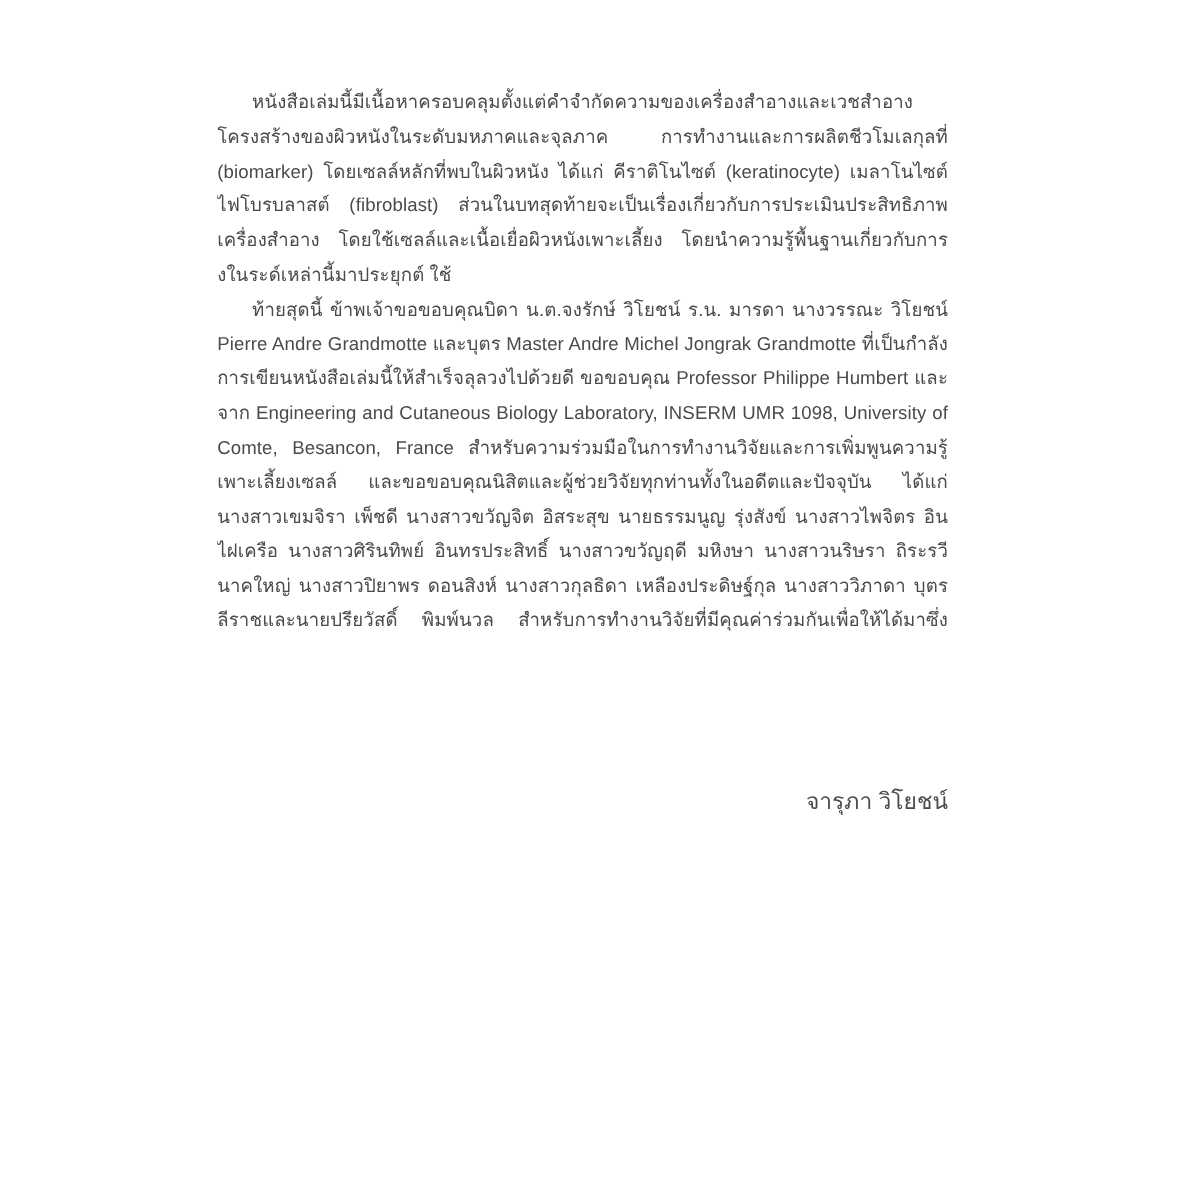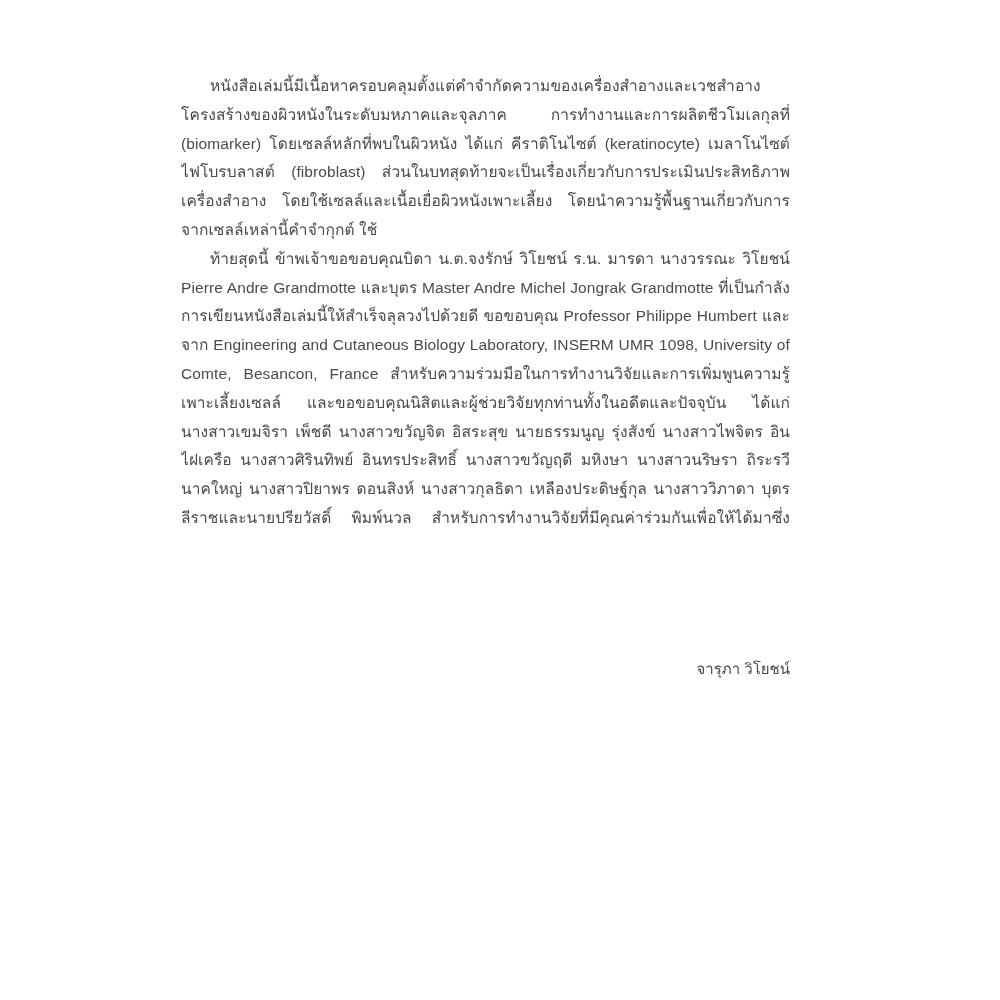--- a/index.html
+++ b/index.html
@@ -45,36 +45,36 @@
   }
   .line.indent {
     text-indent: 29px;
   }
   .signature {
     position: absolute;
     left: 181px;
     top: 655px;
     width: 609px;
     text-align: right;
-    font-size: 15px;
+    font-size: 19px;
     line-height: 28.8px;
   }
 </style>
 </head>
 <body style="background: rgb(255, 255, 255); color: rgb(74, 74, 74);">
 
 <div class="page">
   <div class="textblock" id="body-block">
       <div class="para">
         <div class="line justify indent">หนังสือเล่มนี้มีเนื้อหาครอบคลุมตั้งแต่คำจำกัดความของเครื่องสำอางและเวชสำอาง การอ้างสรรพคุณ</div>
         <div class="line justify">โครงสร้างของผิวหนังในระดับมหภาคและจุลภาค การทำงานและการผลิตชีวโมเลกุลที่สามารถใช้เป็นตัวชี้วัดทางชีวภาพ</div>
         <div class="line justify">(biomarker) โดยเซลล์หลักที่พบในผิวหนัง ได้แก่ คีราติโนไซต์ (keratinocyte) เมลาโนไซต์ (melanocyte) และ</div>
         <div class="line justify">ไฟโบรบลาสต์ (fibroblast) ส่วนในบทสุดท้ายจะเป็นเรื่องเกี่ยวกับการประเมินประสิทธิภาพและความปลอดภัย</div>
         <div class="line justify">เครื่องสำอาง โดยใช้เซลล์และเนื้อเยื่อผิวหนังเพาะเลี้ยง โดยนำความรู้พื้นฐานเกี่ยวกับการทำงานและการผลิตชีวโมเลกุล</div>
-        <div class="line left">จากเซลล์เหล่านี้คำจำกุกต์ ใช้</div>
+        <div class="line left">งในระด์เหล่านี้มาประยุกต์ ใช้</div>
       </div>
       <div class="para">
         <div class="line justify indent">ท้ายสุดนี้ ข้าพเจ้าขอขอบคุณบิดา น.ต.จงรักษ์ วิโยชน์ ร.น. มารดา นางวรรณะ วิโยชน์ สามี Mr. Francois</div>
         <div class="line justify">Pierre Andre Grandmotte และบุตร Master Andre Michel Jongrak Grandmotte ที่เป็นกำลังใจให้ข้าพเจ้าใน</div>
         <div class="line justify">การเขียนหนังสือเล่มนี้ให้สำเร็จลุลวงไปด้วยดี ขอขอบคุณ Professor Philippe Humbert และ Dr. Céline Viennet</div>
         <div class="line justify">จาก Engineering and Cutaneous Biology Laboratory, INSERM UMR 1098, University of Franche-</div>
         <div class="line justify">Comte, Besancon, France สำหรับความร่วมมือในการทำงานวิจัยและการเพิ่มพูนความรู้เทคนิคต่างๆ ทางด้านการ</div>
         <div class="line justify">เพาะเลี้ยงเซลล์ และขอขอบคุณนิสิตและผู้ช่วยวิจัยทุกท่านทั้งในอดีตและปัจจุบัน ได้แก่ นางสาวสวรรยา ยาแก้ว</div>
         <div class="line justify">นางสาวเขมจิรา เพ็ชดี นางสาวขวัญจิต อิสระสุข นายธรรมนูญ รุ่งสังข์  นางสาวไพจิตร อินปัญญา นางอัจฉริยา</div>
         <div class="line justify">ไฝเครือ นางสาวศิรินทิพย์ อินทรประสิทธิ์ นางสาวขวัญฤดี มหิงษา นางสาวนริษรา ถิระรวีสิทธิ์ นางสาววงษ์นภา</div>

